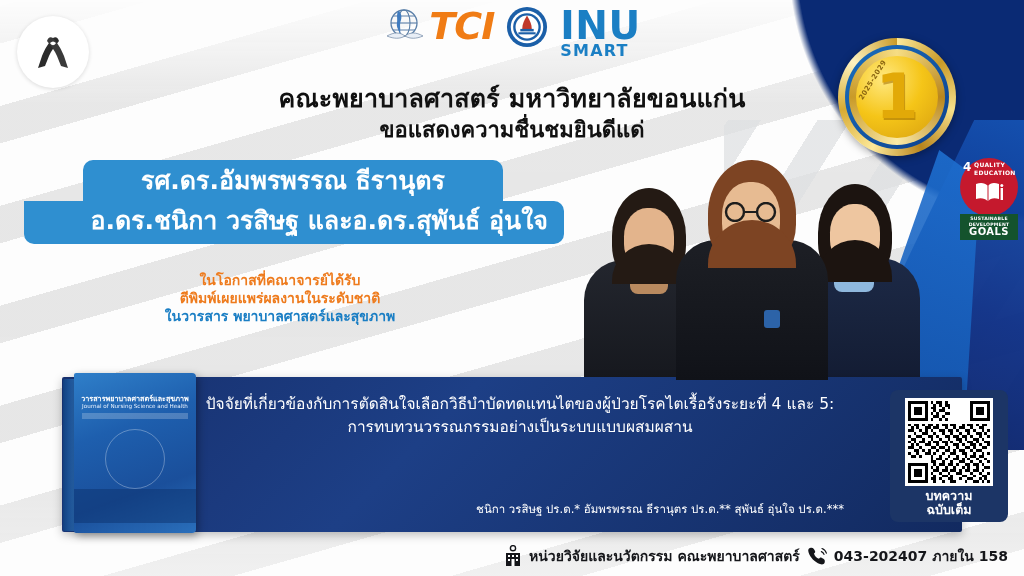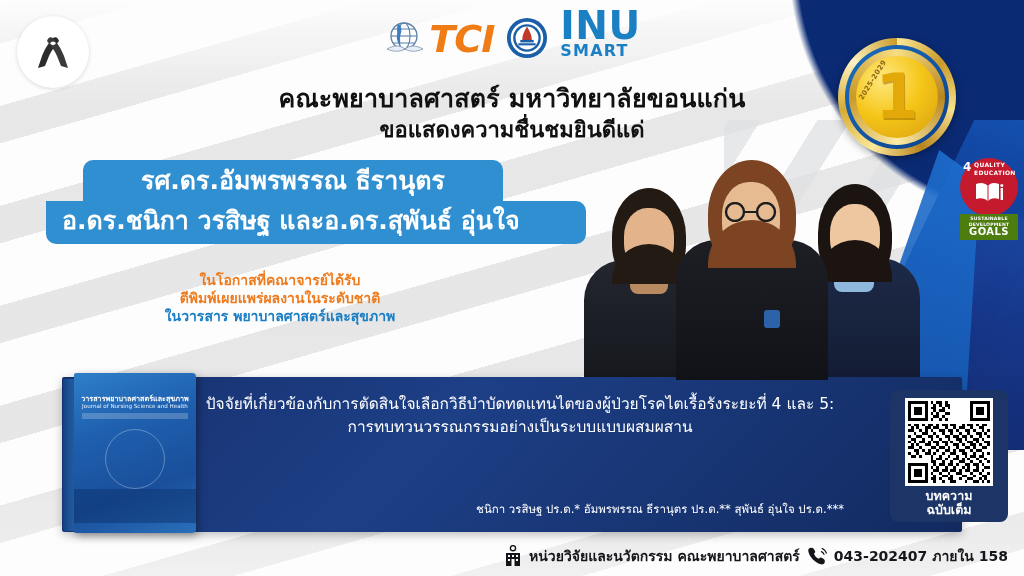--- a/index.html
+++ b/index.html
@@ -57,21 +57,21 @@
   }
 
   
   .mourn-badge {
     position:absolute; left:17px; top:16px; width:72px; height:72px; border-radius:50%;
     background:#fff; box-shadow:0 1px 4px rgba(0,0,0,.14);
     display:flex; align-items:center; justify-content:center;
   }
 
   
-  .logos { position:absolute; left:0; right:0; top:6px; display:flex; justify-content:center; align-items:flex-end; gap:12px; }
+  .logos { position:absolute; left:0; right:0; top:6px; display:flex; justify-content:center; align-items:flex-start; gap:12px; }
   .tci-logo { display:flex; align-items:center; gap:2px; }
   .tci-text { font-size:38px; font-weight:bold; font-style:italic; color:#f07c15; letter-spacing:-1px; line-height:1; }
   .inu-seal { width:42px; height:42px; }
   .inu-text { line-height:1; }
   .inu-main { font-size:39px; font-weight:bold; color:#1b7fc4; letter-spacing:.5px; }
   .inu-sub { font-size:16px; font-weight:bold; color:#1b7fc4; letter-spacing:1.2px; margin-top:-2px; }
 
   
   .head1 {
     position:absolute; top:78px; left:0; right:0; text-align:center;
@@ -83,22 +83,22 @@
   }
 
   
   .names { position:absolute; left:0; top:160px; width:620px; }
   .name-row { color:#fff; font-weight:bold; background:#2f8fd0; }
   .name1 {
     margin-left:83px; width:420px; font-size:25px; padding:7px 16px 5px 16px;
     border-radius:10px 10px 0 0; text-align:center; line-height:1.15;
   }
   .name2 {
-    margin-left:46px; width:540px; font-size:25px; padding:6px 16px 8px 16px;
-    border-radius:0 10px 10px 10px; text-align:left; line-height:1.15;
+    margin-left:24px; width:540px; font-size:25px; padding:6px 16px 8px 16px;
+    border-radius:0 10px 10px 10px; text-align:right; line-height:1.15;
   }
 
   
   .occasion { position:absolute; left:0; top:272px; width:560px; text-align:center; line-height:1.28; }
   .occ-line { font-size:14px; font-weight:bold; }
   .occ-orange { color:#ee7b1d; }
   .occ-blue { color:#1a7ec4; }
 
   
   .medal { position:absolute; left:838px; top:38px; width:118px; height:118px; }
@@ -126,21 +126,21 @@
   .sdg-circle {
     position:absolute; left:0; top:0; width:58px; height:58px; border-radius:50%;
     background:#c5192d; color:#fff;
   }
   .sdg-num { position:absolute; left:3px; top:2px; font-size:12px; font-weight:bold; }
   .sdg-t1 { position:absolute; left:14px; top:3px; font-size:6px; font-weight:bold; letter-spacing:.3px; }
   .sdg-t2 { position:absolute; left:14px; top:11px; font-size:6px; font-weight:bold; letter-spacing:.3px; }
   .sdg-book { position:absolute; left:14px; top:22px; }
   .sdg-foot {
     position:absolute; left:0; top:56px; width:58px; text-align:center;
-    background:#4d7c0f; color:#fff; padding:2px 0 3px;
+    background:#14532d; color:#fff; padding:2px 0 3px;
   }
   .sdg-f1 { font-size:4.6px; font-weight:bold; letter-spacing:.2px; line-height:1.25; }
   .sdg-f2 { font-size:10px; font-weight:bold; letter-spacing:.4px; line-height:1; }
 
   
   .photo { position:absolute; left:548px; top:128px; width:330px; height:252px; }
   .person { position:absolute; bottom:0; }
   .p-head { border-radius:46% 46% 42% 42%; position:absolute; }
   .p-hair { border-radius:50% 50% 40% 40%; position:absolute; }
   .p-body { position:absolute; border-radius:40px 40px 0 0; }

